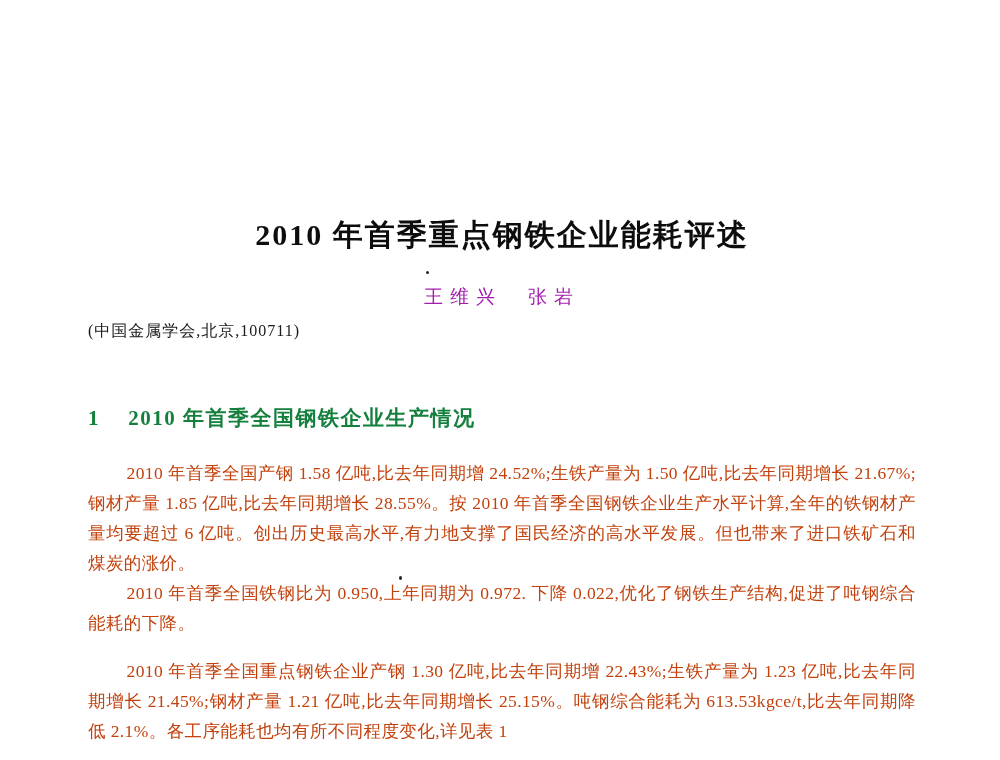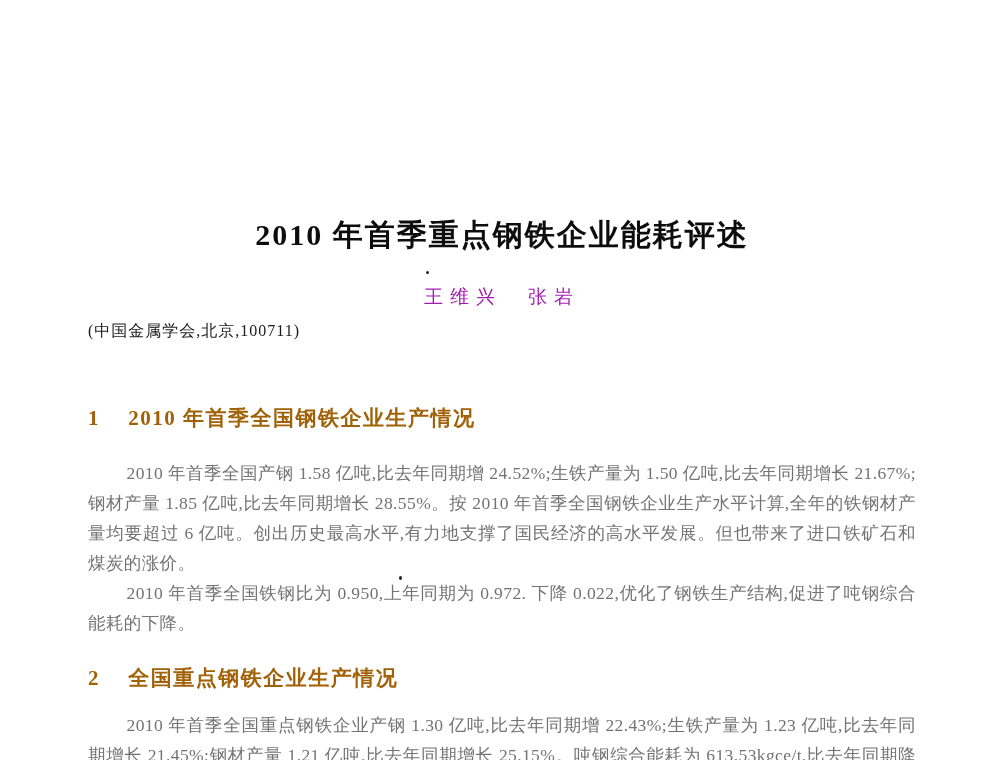--- a/index.html
+++ b/index.html
@@ -45,37 +45,37 @@
     font-size: 16px;
     letter-spacing: 1px;
     color: #1a1a1a;
   }
   .section-heading {
     margin: 62px 0 0 0;
     font-size: 21px;
     font-weight: 700;
     letter-spacing: 1.5px;
     line-height: 28px;
-    color: #a16207;
+    color: #15803d;
   }
   .section-heading.second {
     margin-top: 26px;
   }
   .sec-num {
     display: inline-block;
     margin-right: 1.35em;
   }
   .body-para {
     margin: 26px 0 0 0;
     font-size: 17.5px;
     line-height: 30px;
     letter-spacing: 0.4px;
     text-align: justify;
     text-indent: 2.2em;
-    color: #737373;
+    color: #c2410c;
   }
   .body-para.cont {
     margin-top: 0;
   }
   .body-para.after-heading {
     margin-top: 26px;
   }
   .body-para.last {
     margin-top: 18px;
   }
@@ -100,23 +100,20 @@
     <div class="affiliation">(中国金属学会,北京,100711)</div>
 
     <h2 class="section-heading">
       <span class="sec-num">1</span><span class="sec-title">2010 年首季全国钢铁企业生产情况</span>
     </h2>
 
     <p class="body-para after-heading">2010 年首季全国产钢 1.58 亿吨,比去年同期增 24.52%;生铁产量为 1.50 亿吨,比去年同期增长 21.67%;钢材产量 1.85 亿吨,比去年同期增长 28.55%。按 2010 年首季全国钢铁企业生产水平计算,全年的铁钢材产量均要超过 6 亿吨。创出历史最高水平,有力地支撑了国民经济的高水平发展。但也带来了进口铁矿石和煤炭的涨价。</p>
 
     <p class="body-para cont">2010 年首季全国铁钢比为 0.950,上年同期为 0.972. 下降 0.022,优化了钢铁生产结构,促进了吨钢综合能耗的下降。</p>
 
-    <h2 class="section-heading second">
-      <span class="sec-num">2</span><span class="sec-title">全国重点钢铁企业生产情况</span>
-    </h2>
 
     <p class="body-para last">2010 年首季全国重点钢铁企业产钢 1.30 亿吨,比去年同期增 22.43%;生铁产量为 1.23 亿吨,比去年同期增长 21.45%;钢材产量 1.21 亿吨,比去年同期增长 25.15%。吨钢综合能耗为 613.53kgce/t,比去年同期降低 2.1%。各工序能耗也均有所不同程度变化,详见表 1</p>
 
   </div>
 
   <div class="speck s1"></div>
   <div class="speck s2"></div>
 </div>
 
 </body></html>

